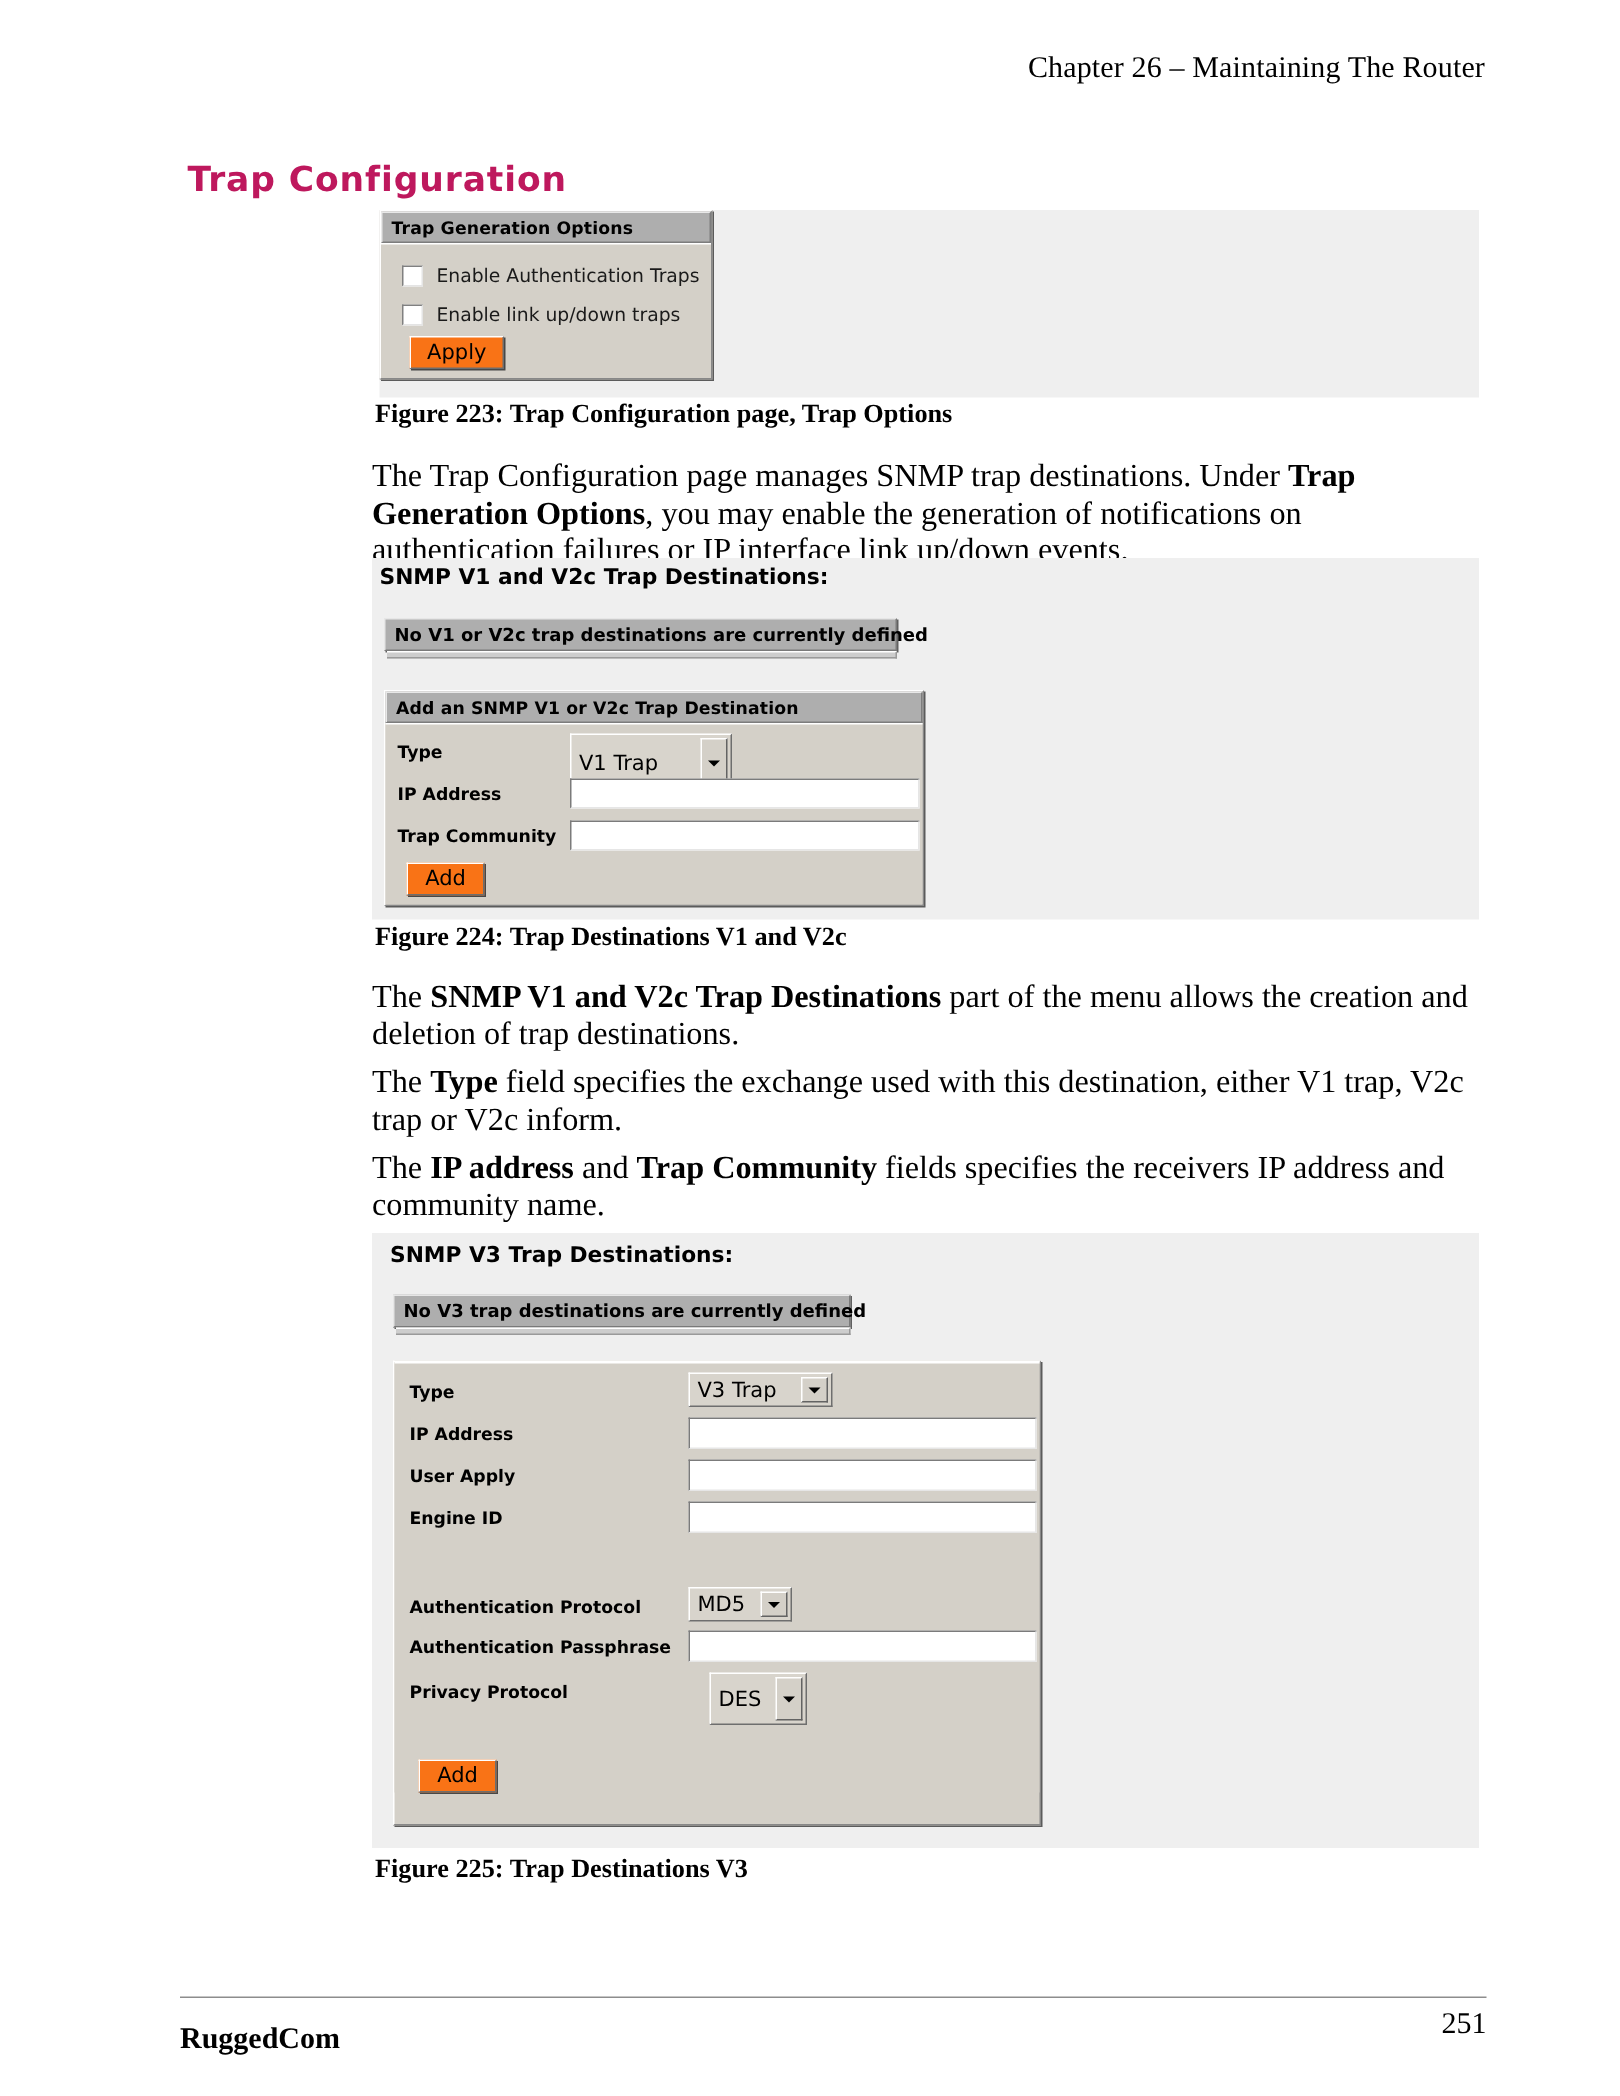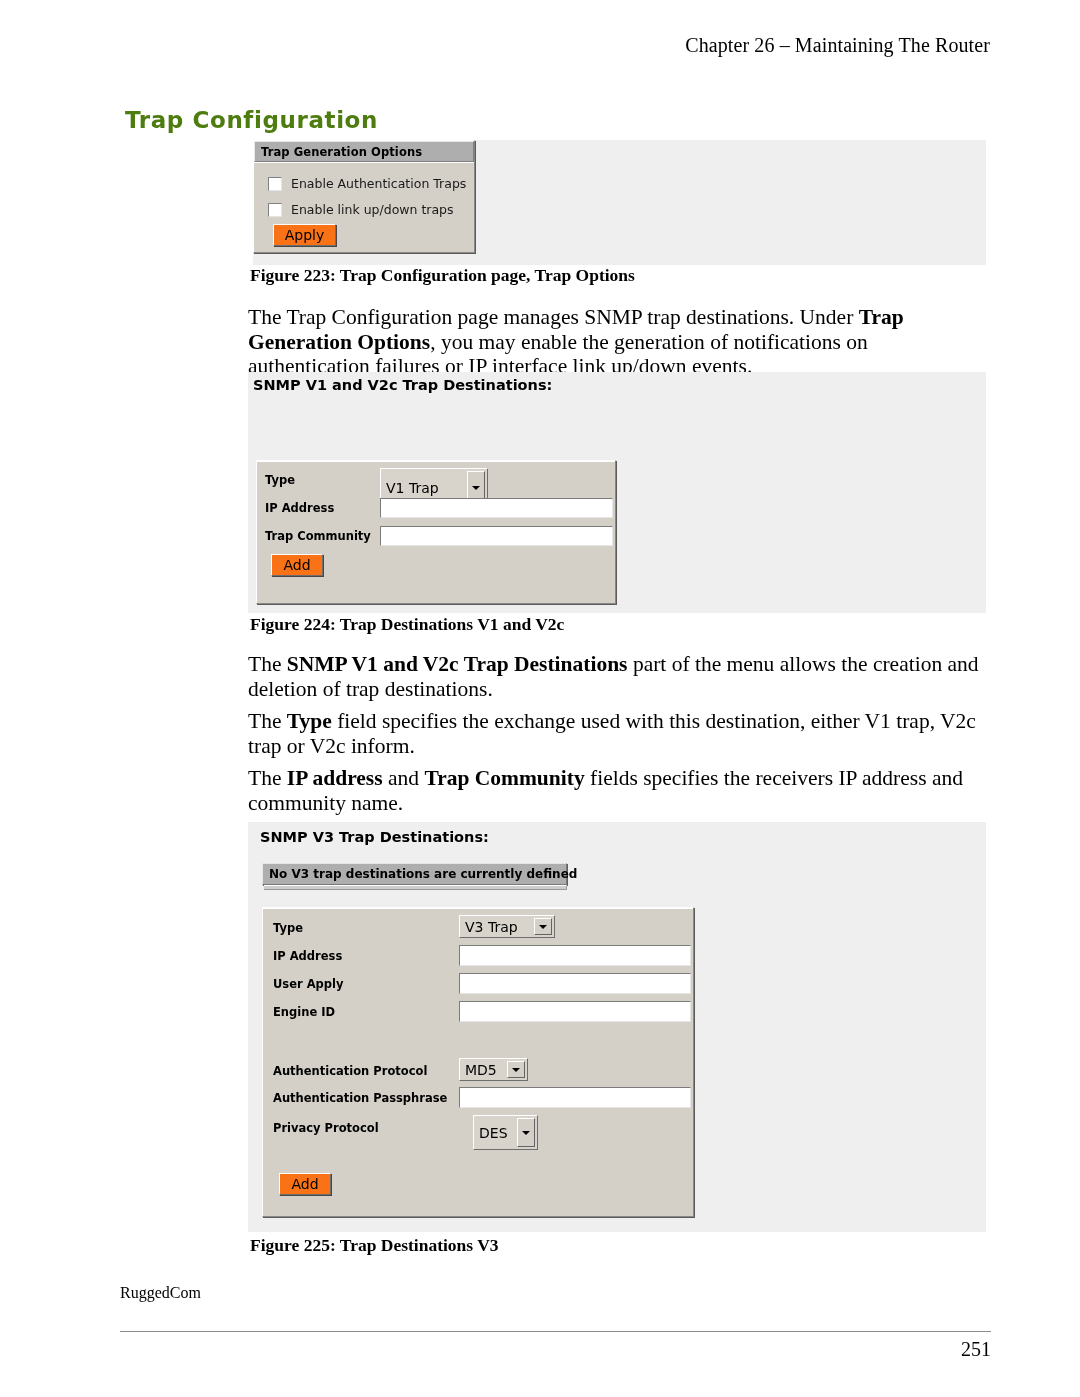--- a/index.html
+++ b/index.html
@@ -29,21 +29,21 @@
   }
 
   
   .section-title {
     position: absolute;
     top: 107px;
     left: 125px;
     font-family: "DejaVu Sans", sans-serif;
     font-size: 23px;
     font-weight: bold;
-    color: #4d7c0f;
+    color: #be185d;
     letter-spacing: .6px;
   }
 
   
   .fig-caption {
     position: absolute;
     font-family: "Liberation Serif", serif;
     font-weight: bold;
     font-size: 17.5px;
     color: #000;
@@ -233,23 +233,24 @@
     position: absolute;
     left: 120px;
     top: 1331px;
     width: 871px;
     height: 1px;
     background: #8d8d8d;
   }
   .footer-left {
     position: absolute;
     left: 120px;
-    top: 1284px;
-    font-family: "Liberation Serif", serif;
-    font-size: 16px;
+    top: 1348px;
+    font-family: "Liberation Serif", serif;
+    font-size: 20px;
+    font-weight: bold;
   }
   .footer-right {
     position: absolute;
     left: 120px;
     top: 1338px;
     width: 871px;
     text-align: right;
     font-family: "Liberation Serif", serif;
     font-size: 20px;
   }
@@ -286,22 +287,27 @@
 <div class="fig-caption" style="left:250px; top:265px;">Figure 223: Trap Configuration page, Trap Options</div>
 
 <div class="body-par" style="top:305px;">
   <span>The Trap Configuration page manages SNMP trap destinations.  Under </span><b>Trap Generation Options</b><span>, you may enable the generation of notifications on authentication failures or IP interface link up/down events.</span>
 </div>
 
 <div class="shot" style="left:248px; top:372px; width:738px; height:241px;">
 
   <div class="shot-heading" style="position:absolute; left:5px; top:5px;">SNMP V1 and V2c Trap Destinations:</div>
 
+  <div class="status-strip" style="position:absolute; left:8px; top:40px; width:345px; height:28px;">
+    <div class="status-btn" style="width:342px; height:22px;">No V1 or V2c trap destinations are currently defined</div>
+    <div class="status-under" style="position:absolute; left:2px; top:22px; width:340px; height:5px;"></div>
+  </div>
 
   <div class="panel" style="position:absolute; left:8px; top:88px; width:360px; height:144px;">
+    <div class="panel-title" style="height:21px; line-height:16px;">Add an SNMP V1 or V2c Trap Destination</div>
 
     <div class="panel-body" style="height:121px; padding-top:5px;">
 
       <div style="position:absolute; left:8px; top:6px; width:344px; height:24px;">
         <span class="form-label" style="position:absolute; left:0; top:5px;">Type</span>
         <div class="combo" style="position:absolute; left:115px; top:0px; width:108px; height:40px;">
           <span>V1 Trap</span>
           <span class="arrowbox" style="right:2px;"></span>
         </div>
       </div>

